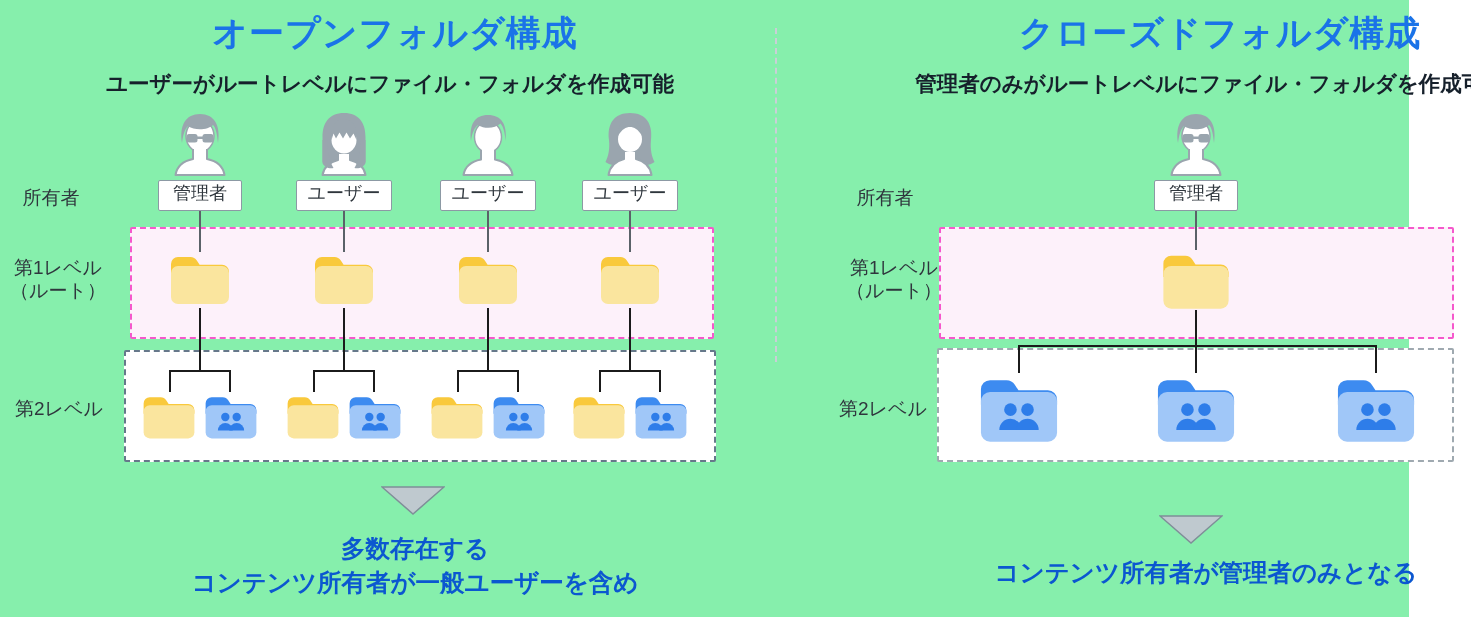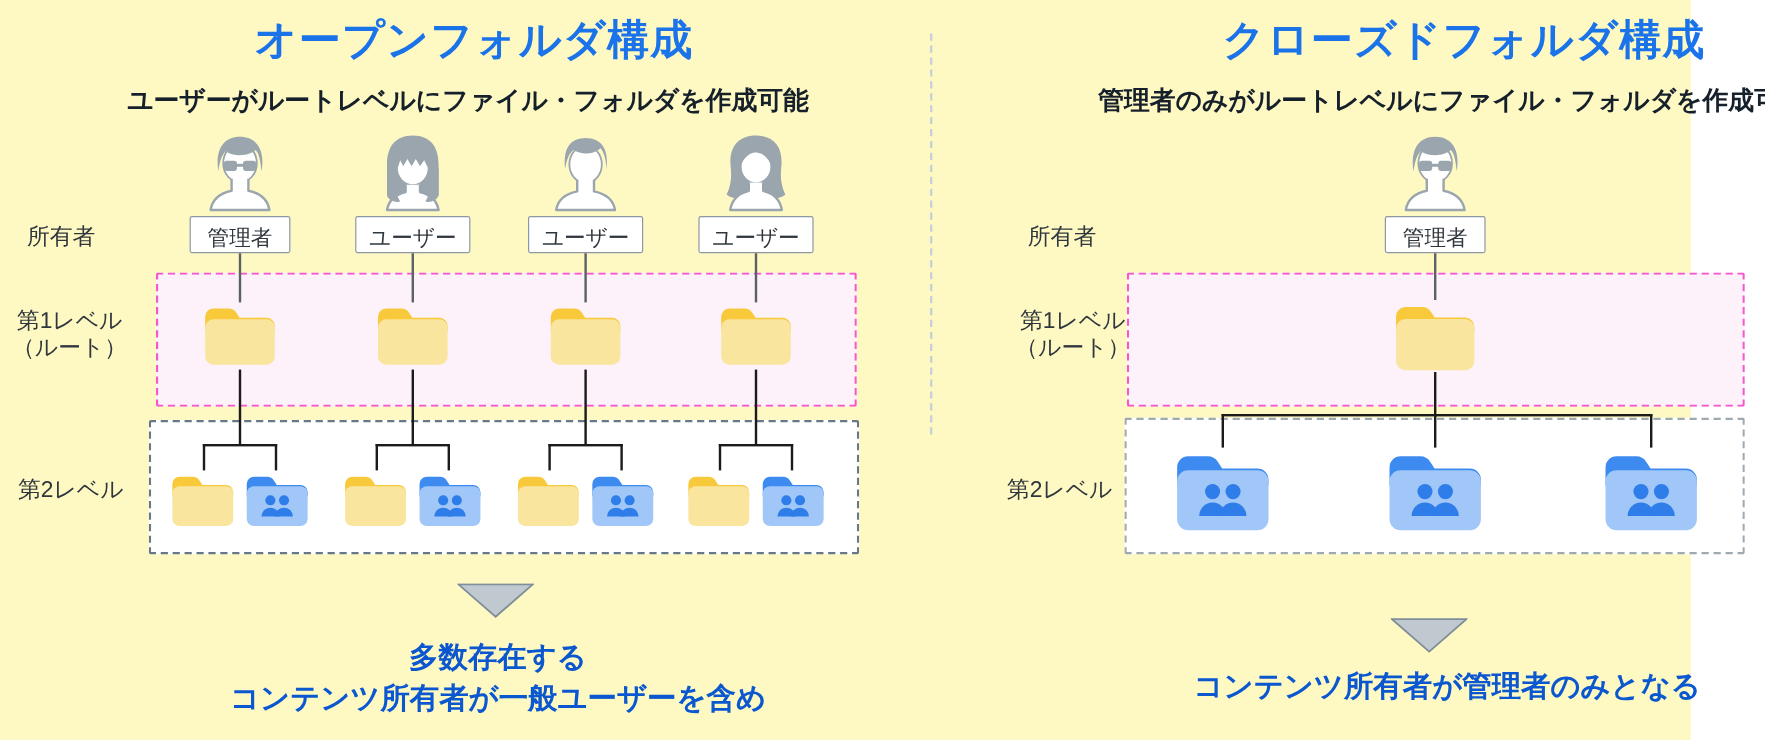--- a/index.html
+++ b/index.html
@@ -1,30 +1,30 @@
 <!DOCTYPE html>
 <html style="--title-blue: #1A73E8; --subtitle-dark: #16202B; --label-dark: #2F363D; --conclusion-blue: #0B57D0; --box-border: #8C99A4; --connector-gray: #5A6268; --tree-line: #1B1B1B; --divider-gray: #C9D0D6; --zone-pink-border: #F558CC; --zone-pink-bg: #FDF1FA; --zone-gray-border-left: #66788A; --zone-gray-border-right: #9FA9B0; --folder-yellow-tab: #F9C93C; --folder-yellow-body: #FAE59E; --folder-blue-tab: #3D8BF0; --folder-blue-body: #A0C7F8; --folder-glyph: #2E7DE9; --avatar-gray: #9AA5AE; --triangle-fill: #BFC9CF; --triangle-border: #7F8E98;"><head>
 <meta charset="utf-8">
 <style>
   * { margin:0; padding:0; box-sizing:border-box; }
   html,body { width:1471px; height:617px; background:#ffffff; overflow:hidden;
     font-family:"Liberation Sans","DejaVu Sans",sans-serif; }
-  .stage { position:relative; width:1409px; height:617px; background:#fef9c3; }
+  .stage { position:relative; width:1409px; height:617px; background:#86efac; }
 
   .title { position:absolute; top:10px; font-size:35px; font-weight:800;
     color:var(--title-blue); text-align:center; letter-spacing:1px; }
   .subtitle { position:absolute; top:69px; font-size:21.5px; font-weight:700;
     color:var(--subtitle-dark); text-align:center; }
 
   .row-label { position:absolute; font-size:19px; color:var(--label-dark);
     font-weight:500; text-align:center; line-height:23px; }
 
   .owner-box { position:absolute; top:180px; height:31px; background:#fff;
     border:1.5px solid var(--box-border); border-radius:2px; font-size:18px;
-    color:var(--label-dark); display:flex; align-items:flex-end; justify-content:center; z-index:5; }
+    color:var(--label-dark); display:flex; align-items:flex-start; justify-content:center; z-index:5; }
 
   .zone { position:absolute; border-radius:2px; }
   .zone.pink { background:var(--zone-pink-bg); border:2px dashed var(--zone-pink-border); }
   .zone.gray-l { background:#fff; border:2px dashed var(--zone-gray-border-left); }
   .zone.gray-r { background:#fff; border:2px dashed var(--zone-gray-border-right); }
 
   .vline { position:absolute; width:2px; background:var(--tree-line); z-index:3; }
   .vline.soft { background:var(--connector-gray); width:1.5px; }
   .hline { position:absolute; height:2px; background:var(--tree-line); z-index:3; }
 

